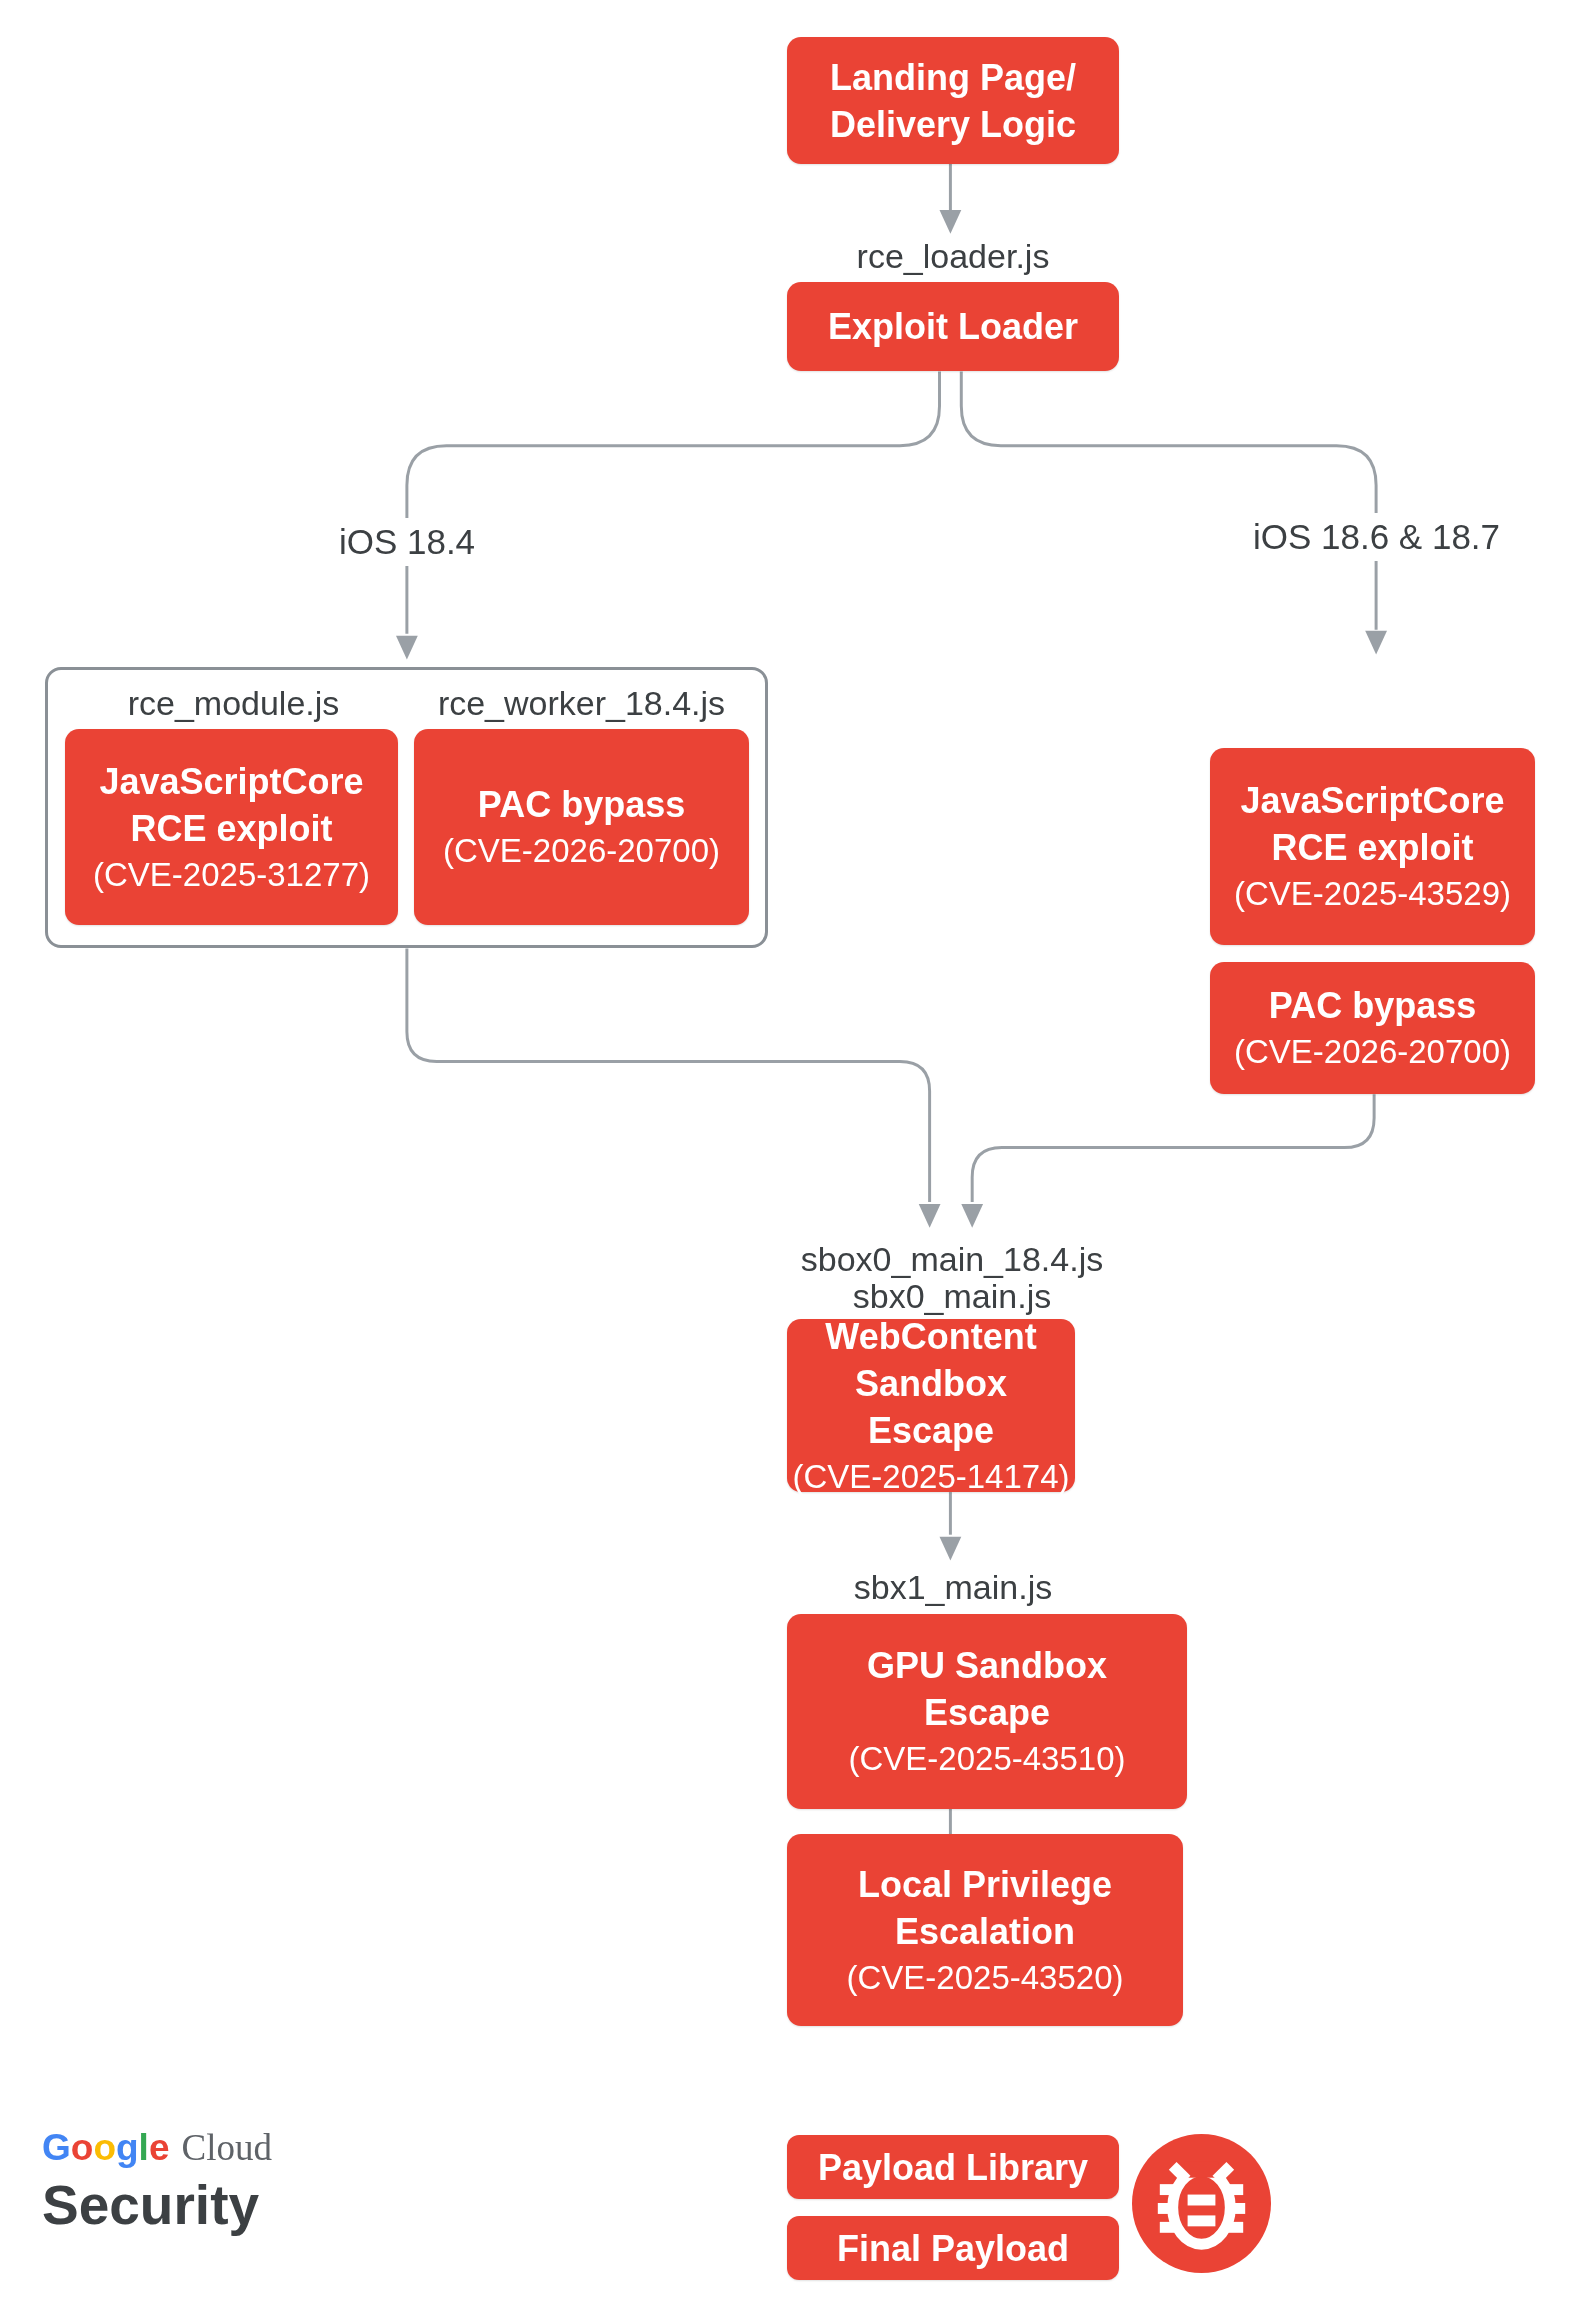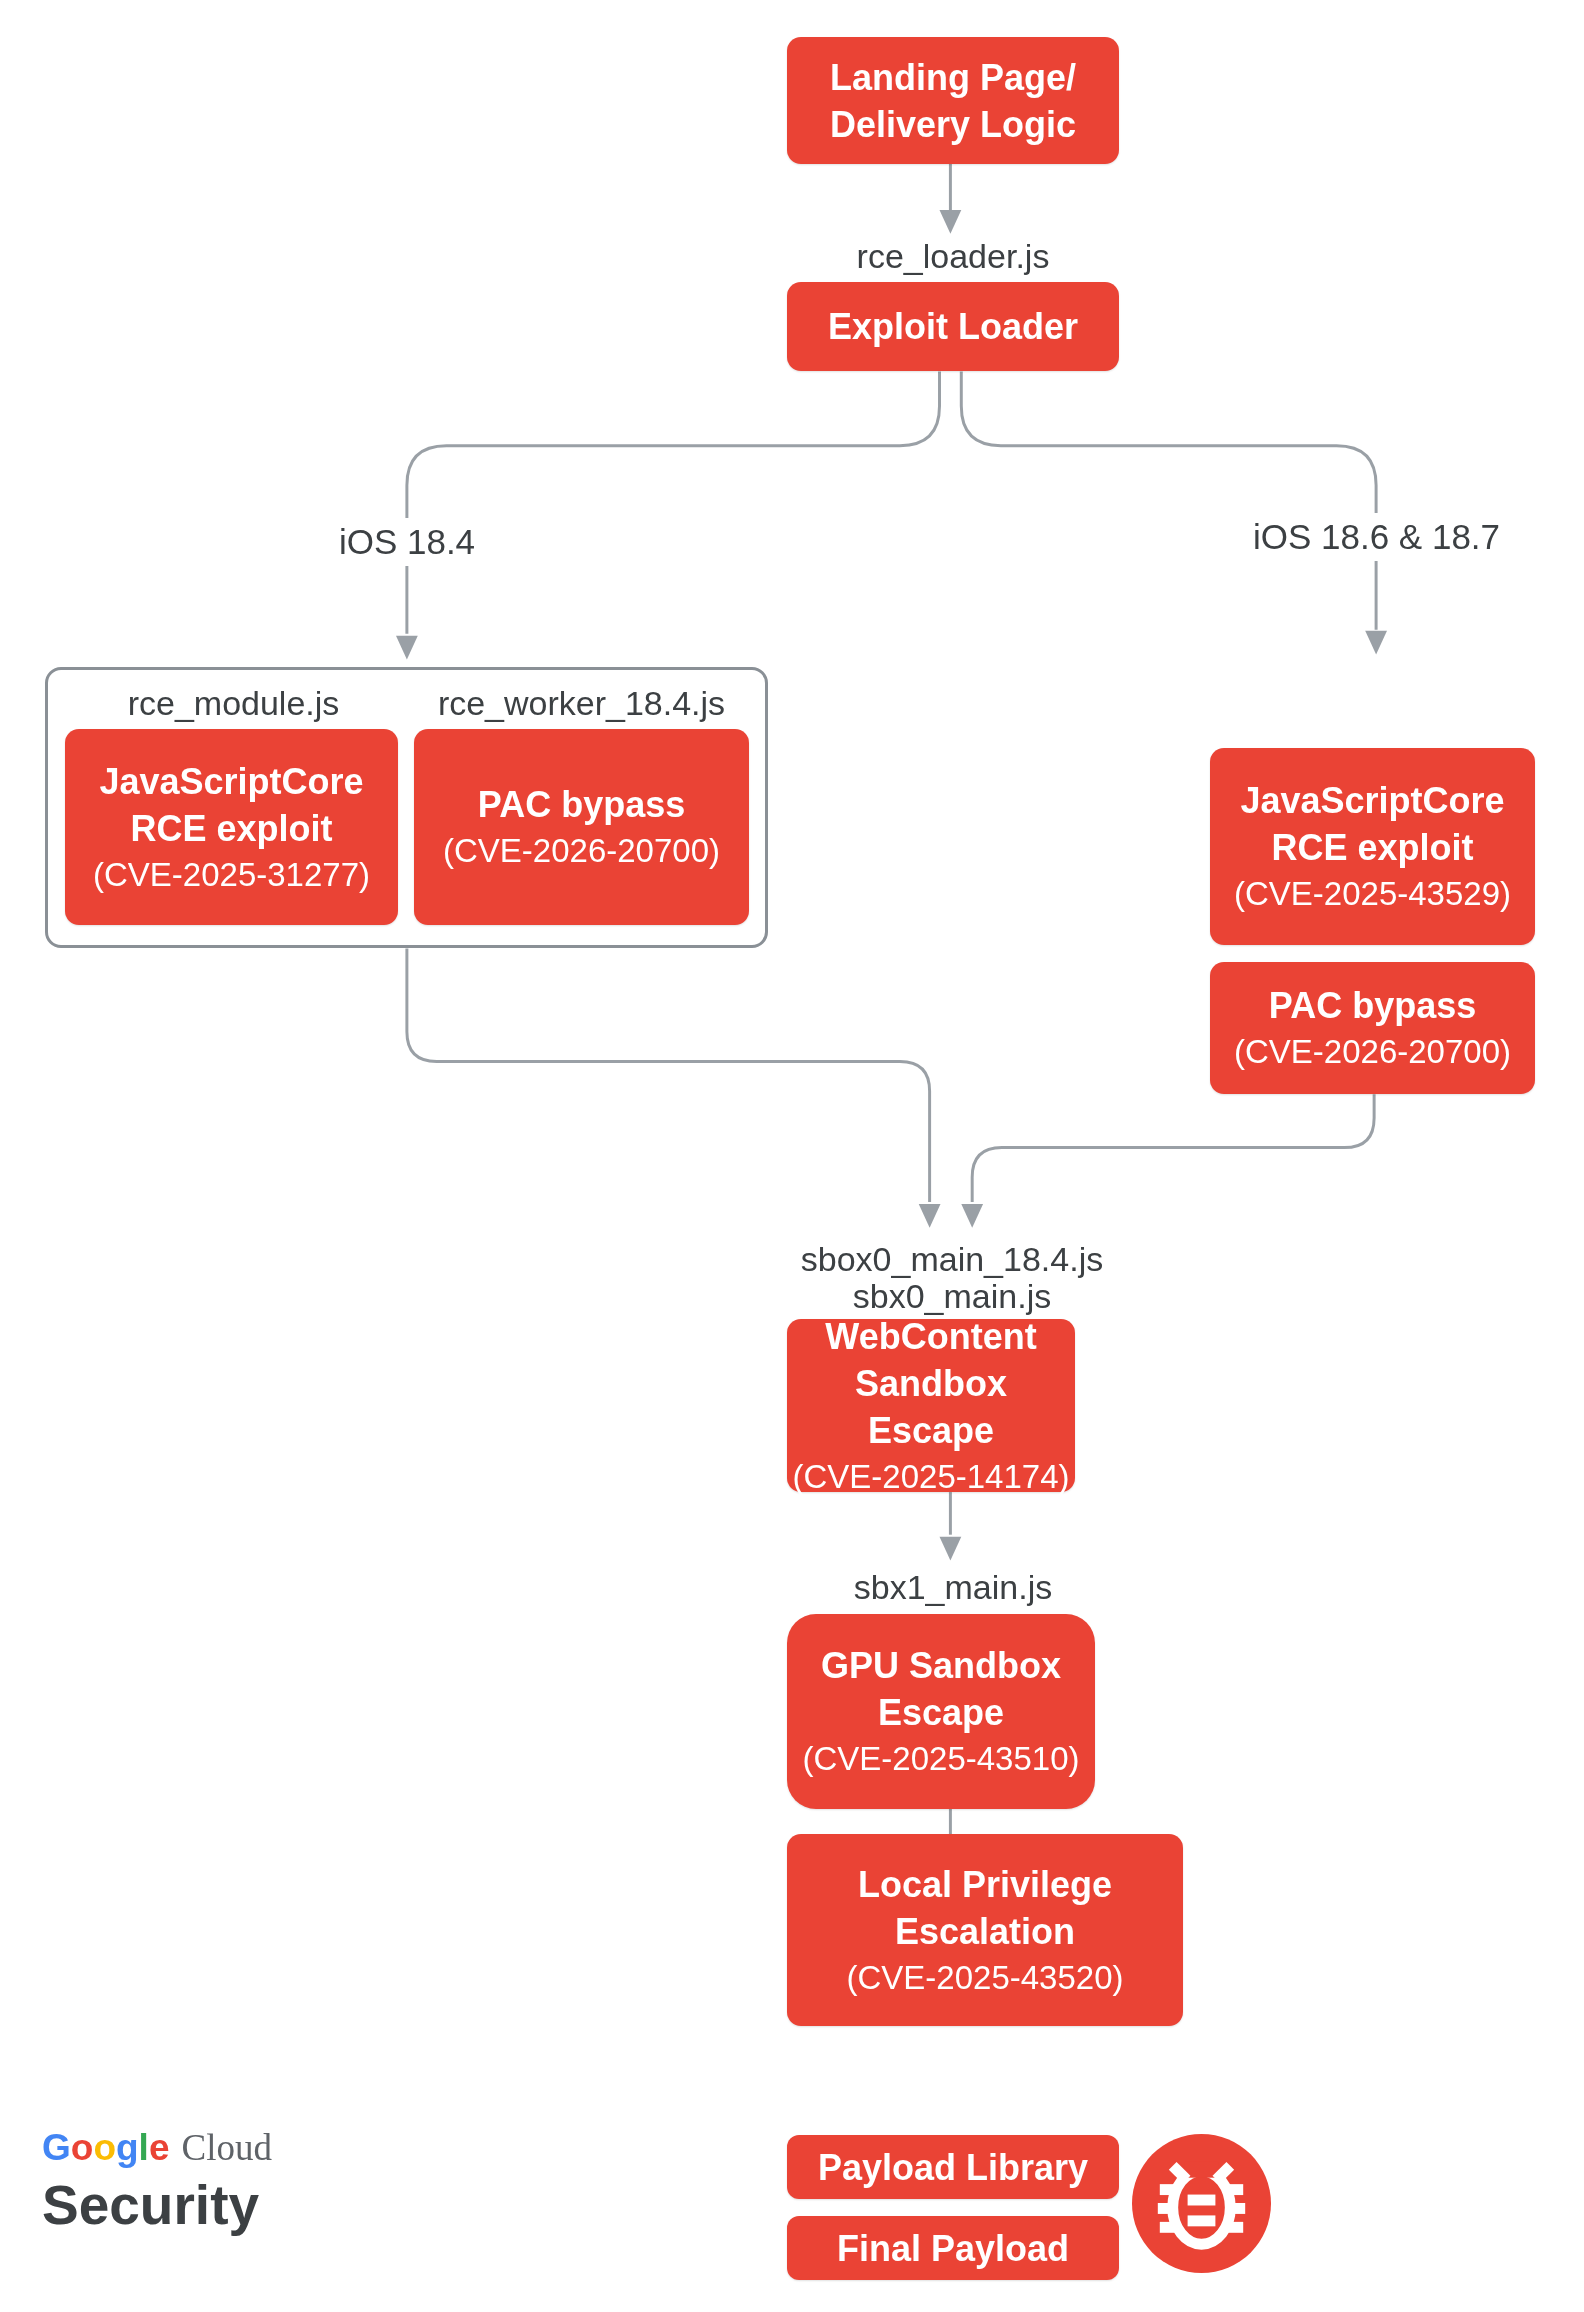--- a/index.html
+++ b/index.html
@@ -41,21 +41,21 @@
   }
 
   
   .n-landing{left:787px;top:37px;width:332px;height:127px;}
   .n-exploit{left:787px;top:282px;width:332px;height:89px;text-align:right;}
   .n-jsc-left{left:65px;top:729px;width:333px;height:196px;}
   .n-pac-left{left:414px;top:729px;width:335px;height:196px;}
   .n-jsc-right{left:1210px;top:748px;width:325px;height:197px;}
   .n-pac-right{left:1210px;top:962px;width:325px;height:132px;}
   .n-webcontent{left:787px;top:1319px;width:288px;height:173px;}
-  .n-gpu{left:787px;top:1614px;width:308px;height:195px;border-radius:29px;}
+  .n-gpu{left:787px;top:1614px;width:400px;height:195px;}
   .n-lpe{left:787px;top:1834px;width:396px;height:192px;}
   .n-paylib{left:787px;top:2135px;width:332px;height:64px;border-radius:12px;}
   .n-final{left:787px;top:2216px;width:332px;height:64px;border-radius:12px;}
 
   .l-loader{left:787px;top:238px;width:332px;}
   .l-ios-left{left:308px;top:518px;width:198px;}
   .l-ios-right{left:1238px;top:513px;width:277px;}
   .l-module{left:65px;top:685px;width:337px;}
   .l-worker184{left:414px;top:685px;width:335px;}
   .l-workers-right{left:1200px;top:671px;width:345px;}

